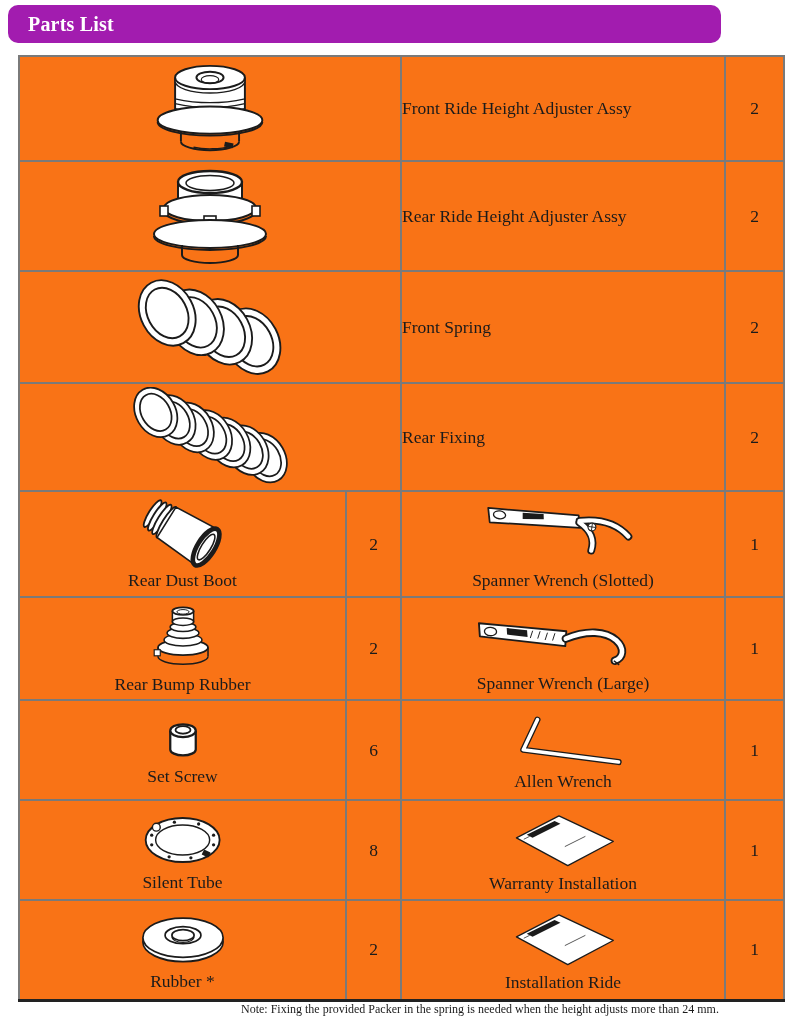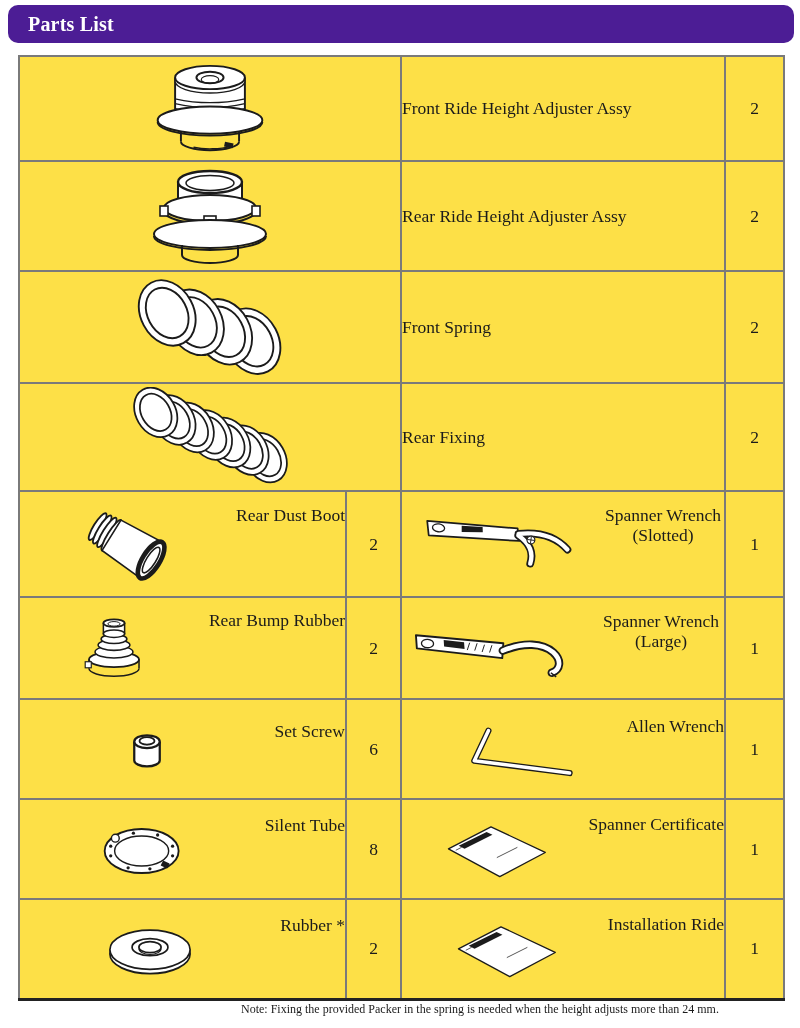--- a/index.html
+++ b/index.html
@@ -6,60 +6,60 @@
   body{
     width:800px;height:1028px;
     background:#ffffff;
     font-family:"Liberation Serif","DejaVu Serif",serif;
     color:#1b1b1b;
     position:relative;
   }
   
   .header-bar{
     position:absolute;left:8px;top:5px;
-    width:786px;height:38px;
-    background:#4c1d95;
+    width:713px;height:38px;
+    background:#a21caf;
     border-radius:10px;
     display:flex;align-items:center;
   }
   .header-bar .title{
     color:#ffffff;
     font-size:20px;font-weight:bold;
     padding-left:20px;
     letter-spacing:0.2px;
   }
   
   table.parts{
     position:absolute;left:18px;top:55px;
     border-collapse:collapse;
     table-layout:fixed;
     width:765px;
-    background:#fde047;
+    background:#f97316;
     border:2px solid #757575;
     border-bottom:3px solid #222222;
   }
   table.parts td{
     border:2px solid #7a7a7a;
     padding:0;
     vertical-align:middle;
     overflow:hidden;
   }
   td.img-cell{text-align:center;}
   td.name-cell{
     text-align:left;
     padding-left:22px;
     font-size:17.5px;
   }
   td.qty-cell{
     text-align:center;
     font-size:17.5px;
   }
   td.part-cell .part-wrap{
-    display:flex;
-    height:100%;align-items:flex-start;justify-content:flex-end;
+    display:flex;flex-direction:column;
+    height:100%;align-items:center;justify-content:flex-end;
   }
   .part-img{flex:1;display:flex;align-items:center;justify-content:center;padding-top:4px;}
   .part-label{
     font-size:17.5px;
     padding-bottom:5px;
     text-align:center;
     line-height:1.15;
   }
   
   .note{
@@ -381,21 +381,21 @@
       <div class="part-wrap">
         <div class="part-img">
           <svg width="160" height="66" viewBox="0 0 175 90">
             <g stroke="#1b1b1b" fill="#ffffff" stroke-width="1.8" stroke-linejoin="round">
               <path d="M24,42 L82,12 L156,47 L94,80 Z"></path>
               <path d="M38,38 L76,19 L84,23 L46,42 Z" fill="#1b1b1b" stroke="none"></path>
               <path d="M34,44 L42,40 M90,54 L118,40" stroke-width="1" fill="none"></path>
             </g>
           </svg>
         </div>
-        <div class="part-label">Spanner Certificate</div>
+        <div class="part-label">Warranty Installation</div>
       </div>
     </td>
     <td class="qty-cell">
       <span>1</span>
     </td>
   </tr>
 
   <tr style="height:100px;">
     <td class="part-cell">
       <div class="part-wrap">

